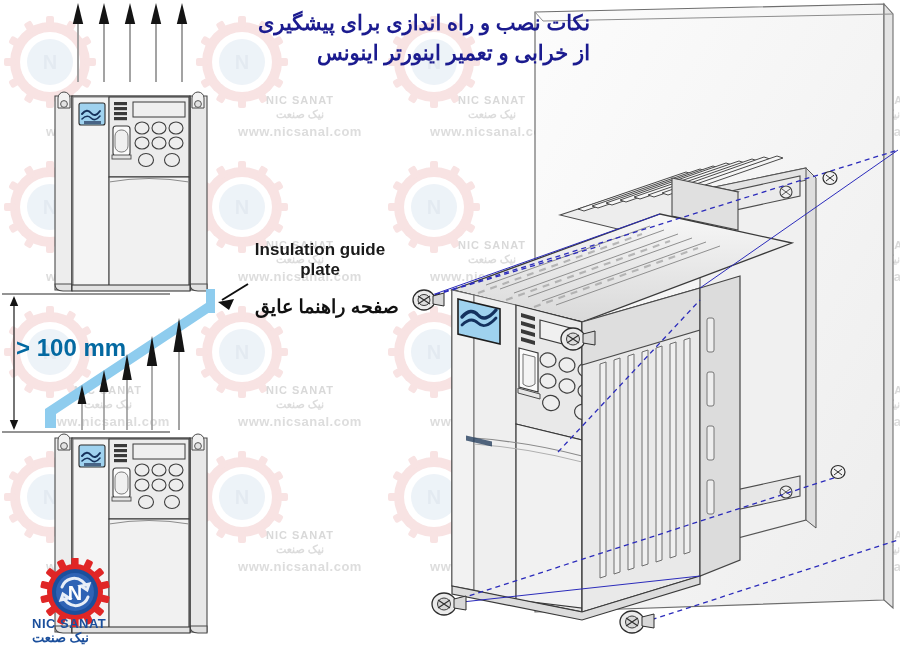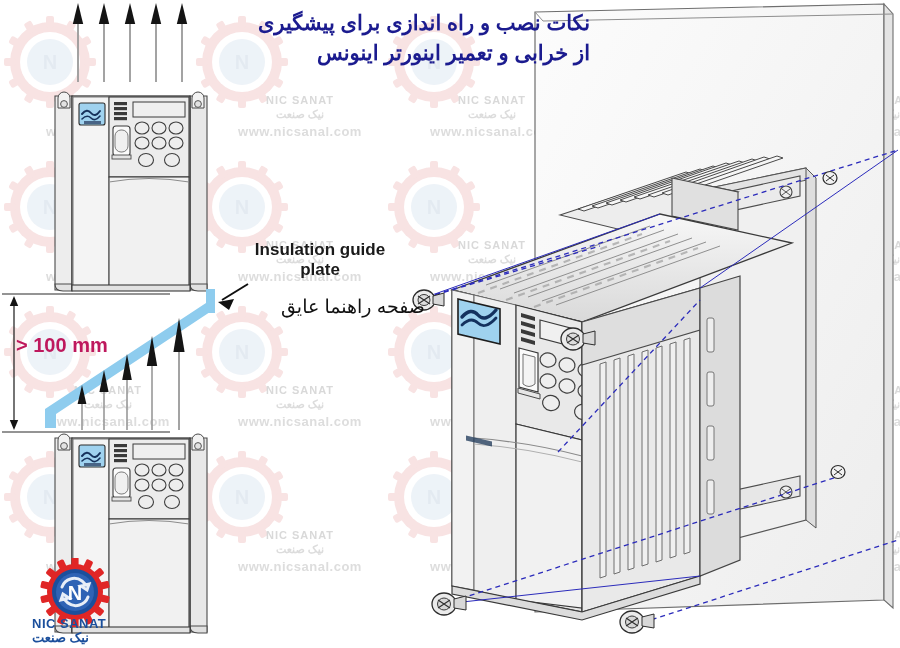--- a/index.html
+++ b/index.html
@@ -34,26 +34,26 @@
   
   .art{position:absolute;left:0;top:0;z-index:20;}
 
   
   .lbl-en{
     position:absolute;left:240px;top:240px;width:160px;text-align:center;
     color:#1a1a1a;font-size:17px;font-weight:bold;line-height:1.15;
     z-index:40;
   }
   .lbl-fa{
-    position:absolute;left:255px;top:295px;width:170px;text-align:right;
-    direction:rtl;color:#111;font-size:19px;font-weight:normal;z-index:40;
+    position:absolute;left:255px;top:295px;width:170px;text-align:left;
+    direction:rtl;color:#111;font-size:19px;font-weight:bold;z-index:40;
   }
   .dim-txt{
-    position:absolute;left:16px;top:334px;color:#be185d;
-    font-size:20px;font-weight:bold;z-index:40;white-space:nowrap;
+    position:absolute;left:16px;top:334px;color:#0369a1;
+    font-size:24px;font-weight:bold;z-index:40;white-space:nowrap;
   }
 
   
   .brand{position:absolute;left:30px;top:558px;width:160px;height:85px;z-index:60;}
   .brand-txt{position:absolute;left:2px;top:58px;color:#1b4f9c;font-size:13px;
              font-weight:bold;letter-spacing:.5px;font-family:"Liberation Sans",sans-serif;}
   .brand-fa{position:absolute;left:2px;top:72px;color:#1b4f9c;font-size:13px;
             font-weight:bold;direction:rtl;}
 </style>
 </head>

